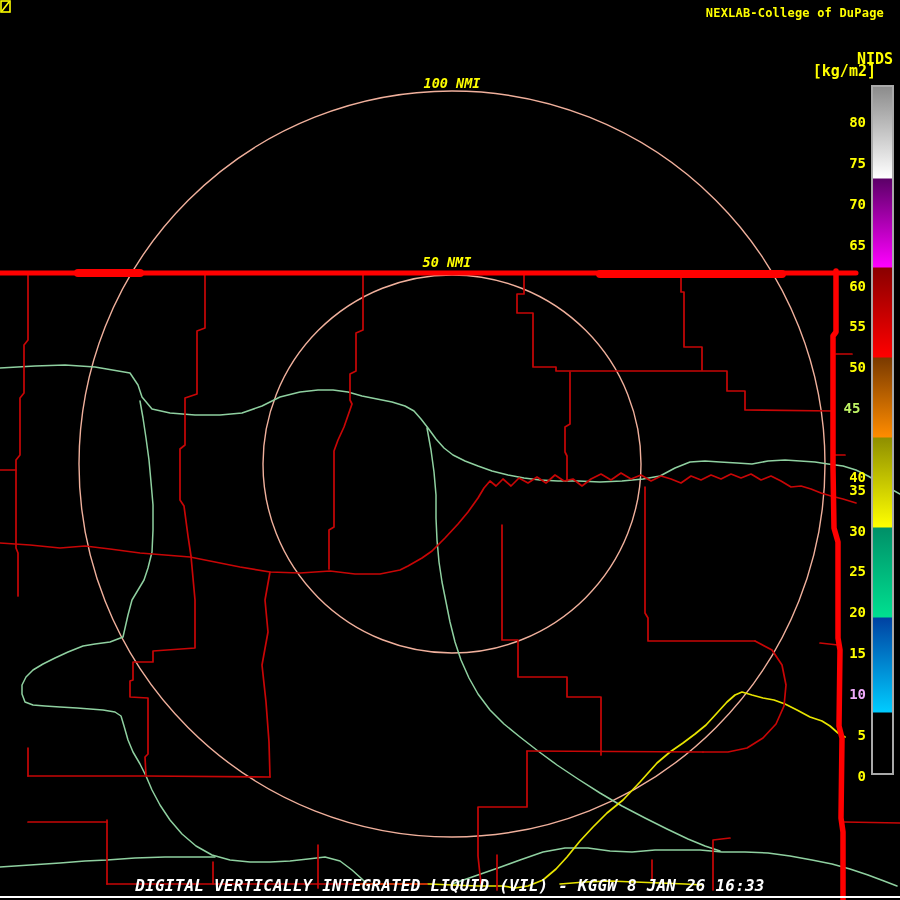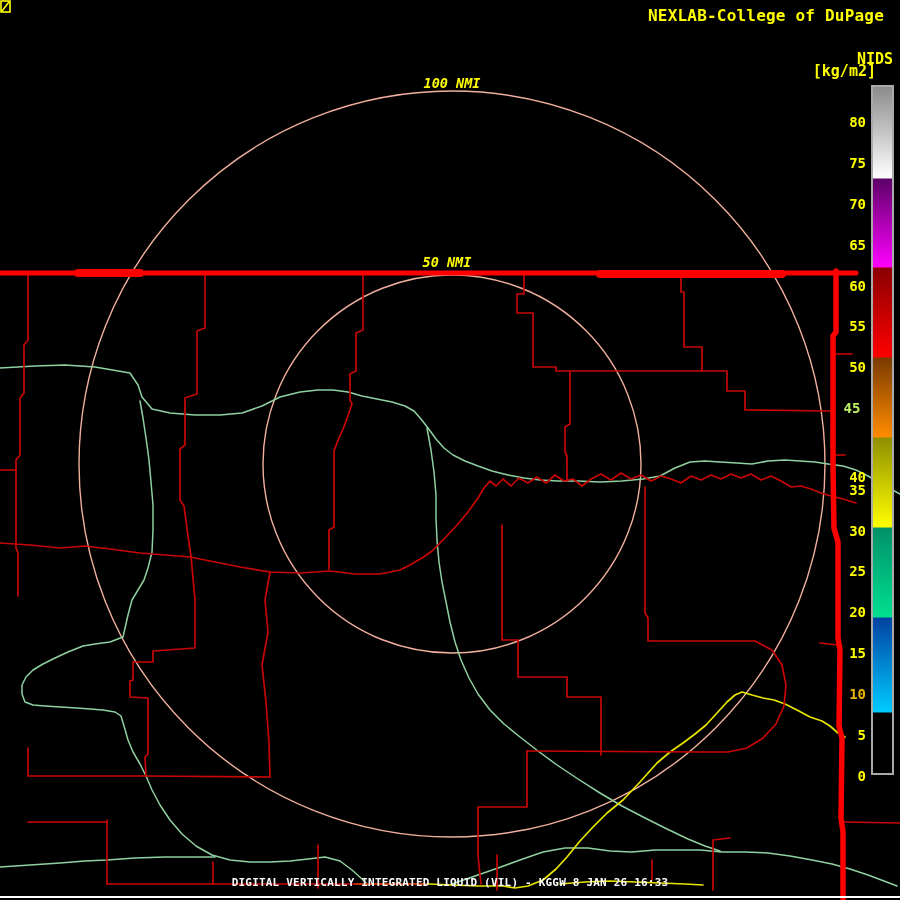--- a/index.html
+++ b/index.html
@@ -1,27 +1,27 @@
 <!DOCTYPE html>
 <html><head>
 <meta charset="utf-8">
 <style>
   html,body{margin:0;padding:0;background:#222;}
   .screen{position:relative;width:900px;height:900px;background:#000;overflow:hidden;
           font-family:"DejaVu Sans Mono","Liberation Mono",monospace;}
   .screen svg{position:absolute;left:0;top:0;}
-  .hdr{position:absolute;top:6px;right:16px;font-size:16px;font-weight:bold;letter-spacing:0.2px;}
+  .hdr{position:absolute;top:6px;right:16px;font-size:12px;font-weight:bold;letter-spacing:0.2px;}
   .cod-icon{position:absolute;top:7px;right:2px;width:11px;height:13px;}
   .nids{position:absolute;top:50px;right:7px;font-size:15px;font-weight:bold;}
   .units{position:absolute;top:62px;right:24px;font-size:15px;font-weight:bold;}
   .cbar{position:absolute;left:871px;top:85px;width:23px;height:690px;
         border:2px solid #a9a9a9;box-sizing:border-box;}
   .tick{position:absolute;font-size:14px;font-weight:bold;width:28px;text-align:right;right:34px;}
   .caption{position:absolute;left:0;top:876px;width:100%;text-align:center;
-           font-size:11px;font-weight:bold;letter-spacing:0.2px;}
+           font-size:16px;font-weight:bold;letter-spacing:0.2px;font-style:italic;}
   .baseline{position:absolute;left:0;top:896px;width:100%;height:2px;background:#fff;}
 </style>
 </head>
 <body>
 
 <div class="screen">
 
   <svg id="map" width="900" height="900" viewBox="0 0 900 900">
       <circle cx="452" cy="464" r="189" fill="none" stroke="#f0b09c" stroke-width="1.4"></circle>
       <circle cx="452" cy="464" r="373" fill="none" stroke="#f0b09c" stroke-width="1.4"></circle>
@@ -88,20 +88,20 @@
       <div class="tick" style="top: 278px; color: rgb(255, 255, 0);">60</div>
       <div class="tick" style="top: 318px; color: rgb(255, 255, 0);">55</div>
       <div class="tick" style="top: 359px; color: rgb(255, 255, 0);">50</div>
       <div class="tick" style="top: 400px; color: #bef264; text-align: center;">45</div>
       <div class="tick" style="top: 441px; color: rgb(255, 255, 0); margin-top: 28px;">40</div>
       <div class="tick" style="top: 482px; color: rgb(255, 255, 0);">35</div>
       <div class="tick" style="top: 523px; color: rgb(255, 255, 0);">30</div>
       <div class="tick" style="top: 563px; color: rgb(255, 255, 0);">25</div>
       <div class="tick" style="top: 604px; color: rgb(255, 255, 0);">20</div>
       <div class="tick" style="top: 645px; color: rgb(255, 255, 0);">15</div>
-      <div class="tick" style="top: 686px; color: #eab308;">10</div>
+      <div class="tick" style="top: 686px; color: #f0abfc;">10</div>
       <div class="tick" style="top: 727px; color: rgb(255, 255, 0);">5</div>
       <div class="tick" style="top: 768px; color: rgb(255, 255, 0);">0</div>
     </div>
 
   <div class="caption" style="color: rgb(255, 255, 255);">DIGITAL VERTICALLY INTEGRATED LIQUID (VIL) - KGGW 8 JAN 26 16:33</div>
   <div class="baseline"></div>
 </div>
 
 </body></html>

